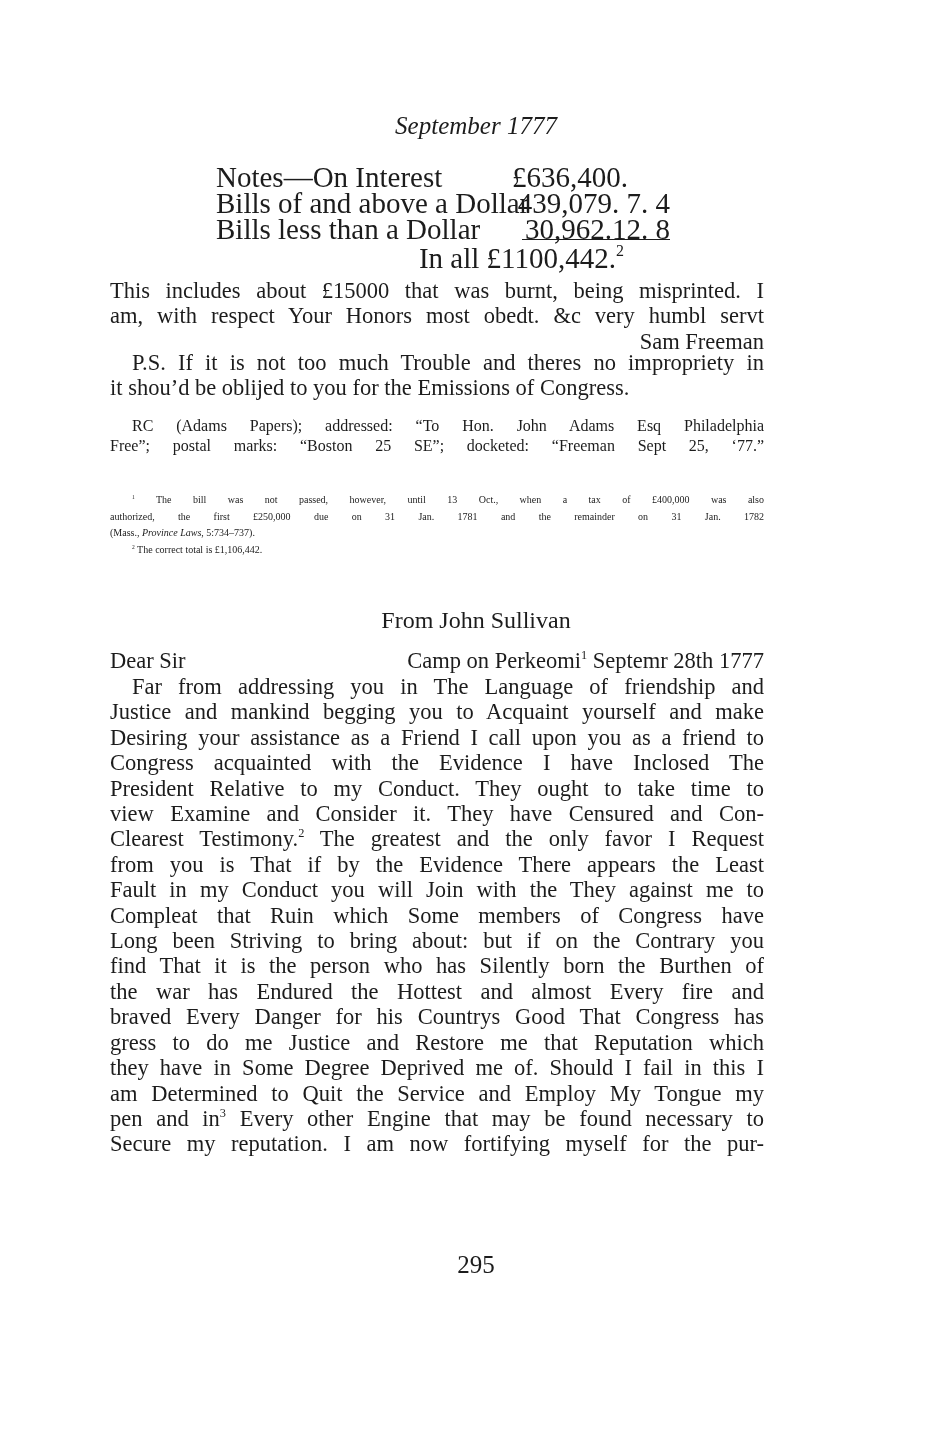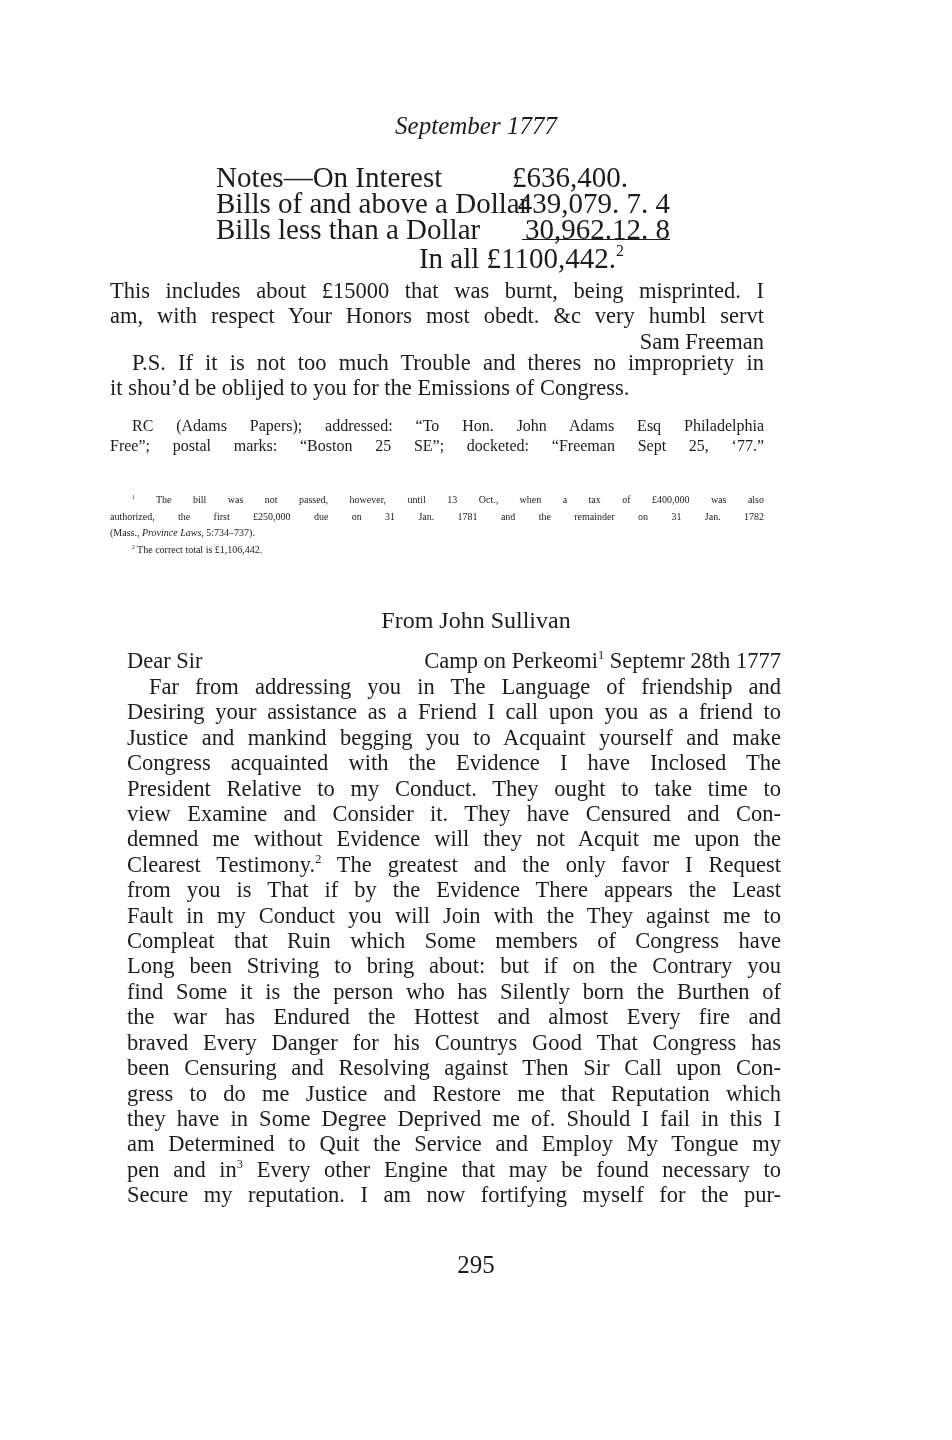--- a/index.html
+++ b/index.html
@@ -88,41 +88,39 @@
 
   <div class="block fn-text" style="top:464px;">
     <span class="line indent"><sup>1</sup> <span>The bill was not passed, however, until 13 Oct., when a tax of £400,000 was also</span></span>
     <span class="line">authorized, the first £250,000 due on 31 Jan. 1781 and the remainder on 31 Jan. 1782</span>
     <span class="line last"><span>(Mass., </span><i>Province Laws</i><span>, 5:734–737).</span></span>
     <span class="line last small-indent"><sup>2</sup> <span>The correct total is £1,106,442.</span></span>
   </div>
 
   <div class="heading">From John Sullivan</div>
 
-  <div class="block body-text" style="top:648px;margin-left:17px;">
+  <div class="block body-text" style="top:648px;">
     <div class="salutation-row">
       <span style="position:absolute;left:0;top:0;">Dear Sir</span>
       <span style="position:absolute;right:0;top:0;white-space:nowrap;font-family:Liberation Serif, serif;"><span>Camp on Perkeomi</span><sup>1</sup> <span>Septemr 28th 1777</span></span>
     </div>
     <span class="line indent">Far from addressing you in The Language of friendship and</span>
+    <span class="line">Justice and mankind begging you to Acquaint yourself and make</span>
     <span class="line">Desiring your assistance as a Friend I call upon you as a friend to</span>
-    <span class="line">Justice and mankind begging you to Acquaint yourself and make</span>
     <span class="line">Congress acquainted with the Evidence I have Inclosed The</span>
     <span class="line">President Relative to my Conduct. They ought to take time to</span>
     <span class="line">view Examine and Consider it. They have Censured and Con-</span>
-    <span class="line">demned me without Evidence will they not Acquit me upon the</span>
     <span class="line"><span>Clearest Testimony.</span><sup>2</sup><span> The greatest and the only favor I Request</span></span>
     <span class="line">from you is That if by the Evidence There appears the Least</span>
     <span class="line">Fault in my Conduct you will Join with the They against me to</span>
     <span class="line">Compleat that Ruin which Some members of Congress have</span>
     <span class="line">Long been Striving to bring about: but if on the Contrary you</span>
-    <span class="line">find Some it is the person who has Silently born the Burthen of</span>
+    <span class="line">find That it is the person who has Silently born the Burthen of</span>
     <span class="line">the war has Endured the Hottest and almost Every fire and</span>
     <span class="line">braved Every Danger for his Countrys Good That Congress has</span>
-    <span class="line">been Censuring and Resolving against Then Sir Call upon Con-</span>
     <span class="line">gress to do me Justice and Restore me that Reputation which</span>
     <span class="line">they have in Some Degree Deprived me of. Should I fail in this I</span>
     <span class="line">am Determined to Quit the Service and Employ My Tongue my</span>
     <span class="line"><span>pen and in</span><sup>3</sup><span> Every other Engine that may be found necessary to</span></span>
     <span class="line">Secure my reputation. I am now fortifying myself for the pur-</span>
   </div>
 
   <div class="folio">295</div>
 </div>
 

